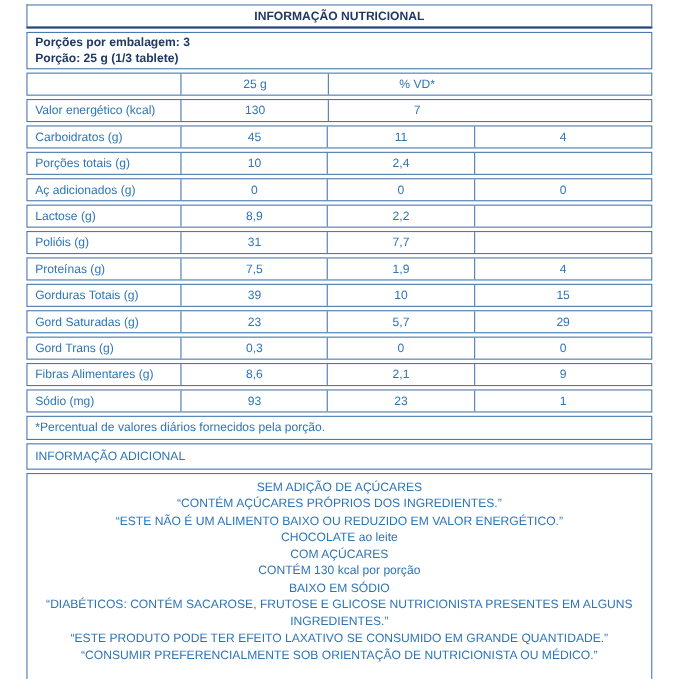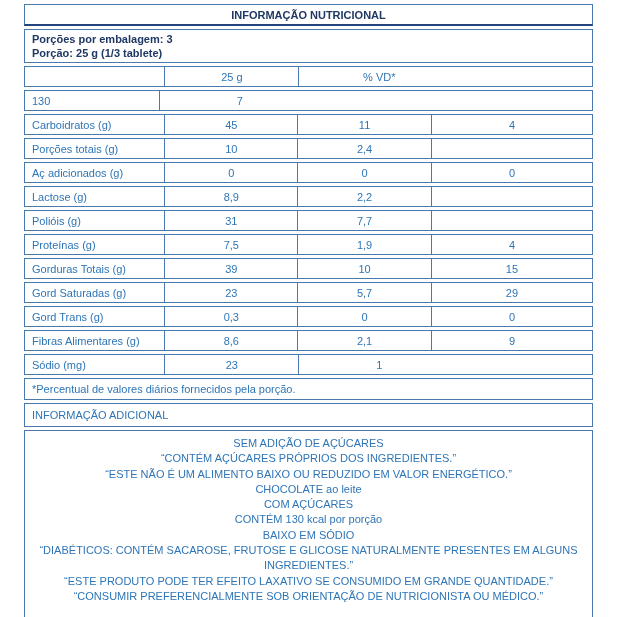--- a/index.html
+++ b/index.html
@@ -87,20 +87,21 @@
     <div>Porção: 25 g (1/3 tablete)</div>
   </div>
 
   <div class="box trow">
     <div class="cell c0"></div>
     <div class="cell c2">25 g</div>
     <div class="cell c3">% VD*</div>
   </div>
 
   <div class="box trow">
+    <div class="cell c0">Valor energético (kcal)</div>
     <div class="cell c2">130</div>
     <div class="cell c3">7</div>
   </div>
 
   <div class="box trow">
     <div class="cell c0">Carboidratos (g)</div>
     <div class="cell c1">45</div>
     <div class="cell c2">11</div>
     <div class="cell c3">4</div>
   </div>
@@ -163,34 +164,35 @@
 
   <div class="box trow">
     <div class="cell c0">Fibras Alimentares (g)</div>
     <div class="cell c1">8,6</div>
     <div class="cell c2">2,1</div>
     <div class="cell c3">9</div>
   </div>
 
   <div class="box trow">
     <div class="cell c0">Sódio (mg)</div>
+    <div class="cell c1">93</div>
     <div class="cell c2">23</div>
     <div class="cell c3">1</div>
   </div>
 
   <div class="box footnote-box">*Percentual de valores diários fornecidos pela porção.</div>
 
   <div class="box adicional-box">INFORMAÇÃO ADICIONAL</div>
 
   <div class="box additional-block">
     <p>SEM ADIÇÃO DE AÇÚCARES</p>
     <p>“CONTÉM AÇÚCARES PRÓPRIOS DOS INGREDIENTES.”</p>
     <p>“ESTE NÃO É UM ALIMENTO BAIXO OU REDUZIDO EM VALOR ENERGÉTICO.”</p>
     <p>CHOCOLATE ao leite</p>
     <p>COM AÇÚCARES</p>
     <p>CONTÉM 130 kcal por porção</p>
     <p>BAIXO EM SÓDIO</p>
-    <p>“DIABÉTICOS: CONTÉM SACAROSE, FRUTOSE E GLICOSE NATURALMENTE PRESENTES EM ALGUNS INGREDIENTES.”</p>
+    <p>“DIABÉTICOS: CONTÉM SACAROSE, FRUTOSE E GLICOSE NUTRICIONISTA PRESENTES EM ALGUNS INGREDIENTES.”</p>
     <p>“ESTE PRODUTO PODE TER EFEITO LAXATIVO SE CONSUMIDO EM GRANDE QUANTIDADE.”</p>
     <p>“CONSUMIR PREFERENCIALMENTE SOB ORIENTAÇÃO DE NUTRICIONISTA OU MÉDICO.”</p>
   </div>
 
 </div>
 
 </body></html>

